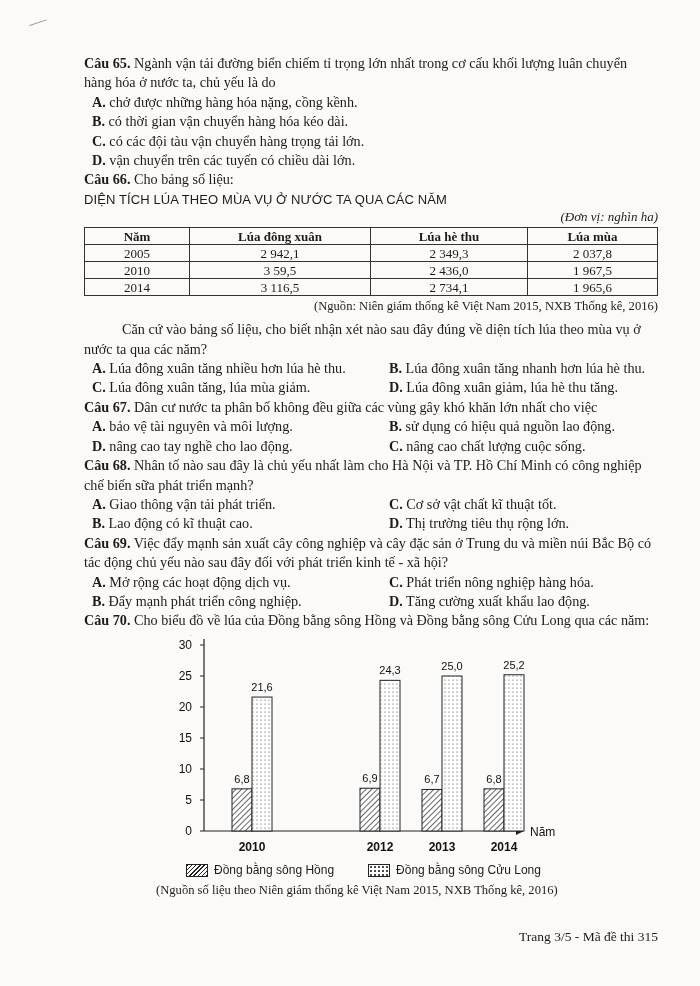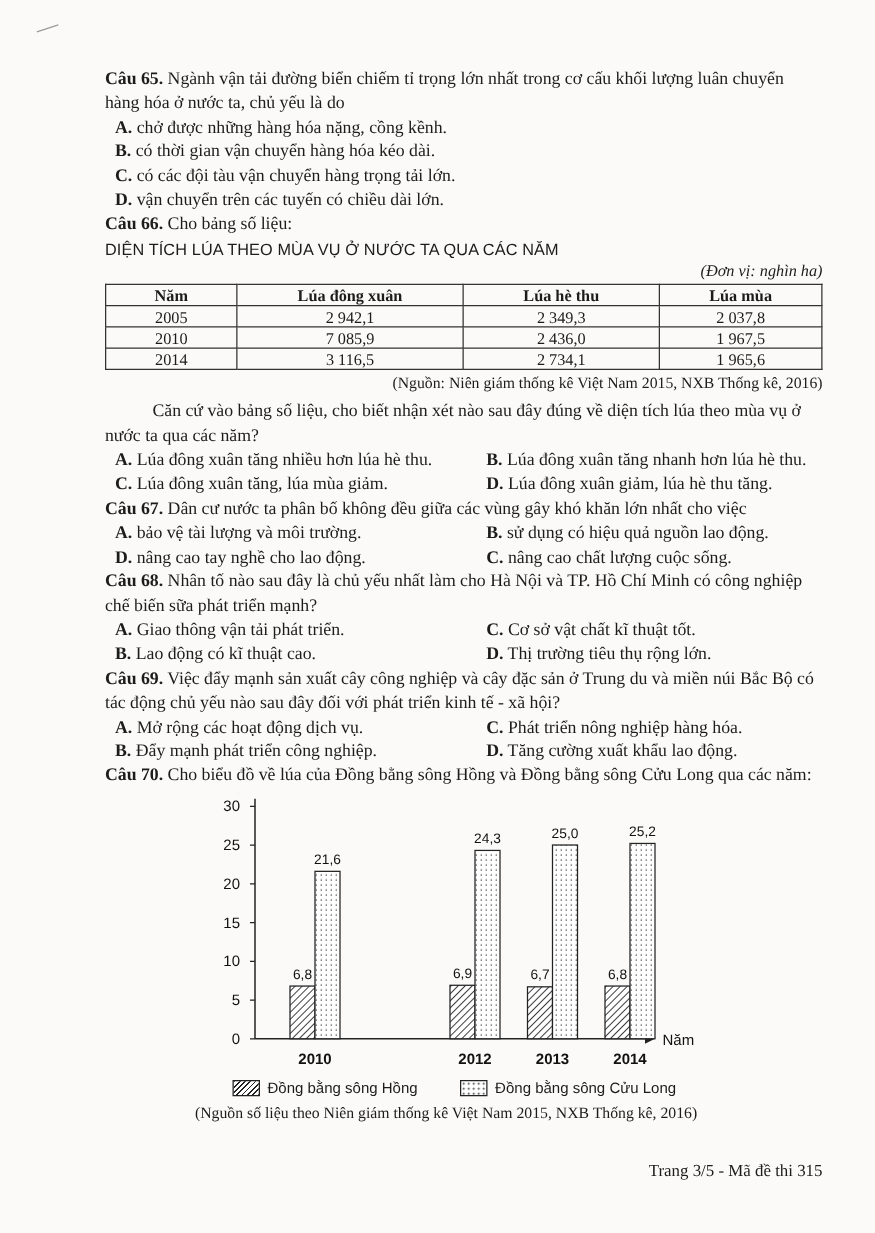--- a/index.html
+++ b/index.html
@@ -69,21 +69,21 @@
         </thead>
         <tbody>
           <tr>
             <td>2005</td>
             <td>2 942,1</td>
             <td>2 349,3</td>
             <td>2 037,8</td>
           </tr>
           <tr>
             <td>2010</td>
-            <td>7 085,9</td>
+            <td>3 59,5</td>
             <td>2 436,0</td>
             <td>1 967,5</td>
           </tr>
           <tr>
             <td>2014</td>
             <td>3 116,5</td>
             <td>2 734,1</td>
             <td>1 965,6</td>
           </tr>
         </tbody>
@@ -94,21 +94,21 @@
         <div><b>A.</b> <span>Lúa đông xuân tăng nhiều hơn lúa hè thu.</span></div>
         <div><b>B.</b> <span>Lúa đông xuân tăng nhanh hơn lúa hè thu.</span></div>
         <div><b>C.</b> <span>Lúa đông xuân tăng, lúa mùa giảm.</span></div>
         <div><b>D.</b> <span>Lúa đông xuân giảm, lúa hè thu tăng.</span></div>
       </div>
     </div>
 
     <div>
       <p class="q"><b>Câu 67.</b> <span>Dân cư nước ta phân bố không đều giữa các vùng gây khó khăn lớn nhất cho việc</span></p>
       <div class="grid2">
-        <div><b>A.</b> <span>bảo vệ tài lượng và môi trường.</span></div>
+        <div><b>A.</b> <span>bảo vệ tài nguyên và môi lượng.</span></div>
         <div><b>B.</b> <span>sử dụng có hiệu quả nguồn lao động.</span></div>
         <div><b>D.</b> <span>nâng cao tay nghề cho lao động.</span></div>
         <div><b>C.</b> <span>nâng cao chất lượng cuộc sống.</span></div>
       </div>
     </div>
 
     <div>
       <p class="q"><b>Câu 68.</b> <span>Nhân tố nào sau đây là chủ yếu nhất làm cho Hà Nội và TP. Hồ Chí Minh có công nghiệp chế biến sữa phát triển mạnh?</span></p>
       <div class="grid2">
         <div><b>A.</b> <span>Giao thông vận tải phát triển.</span></div>

